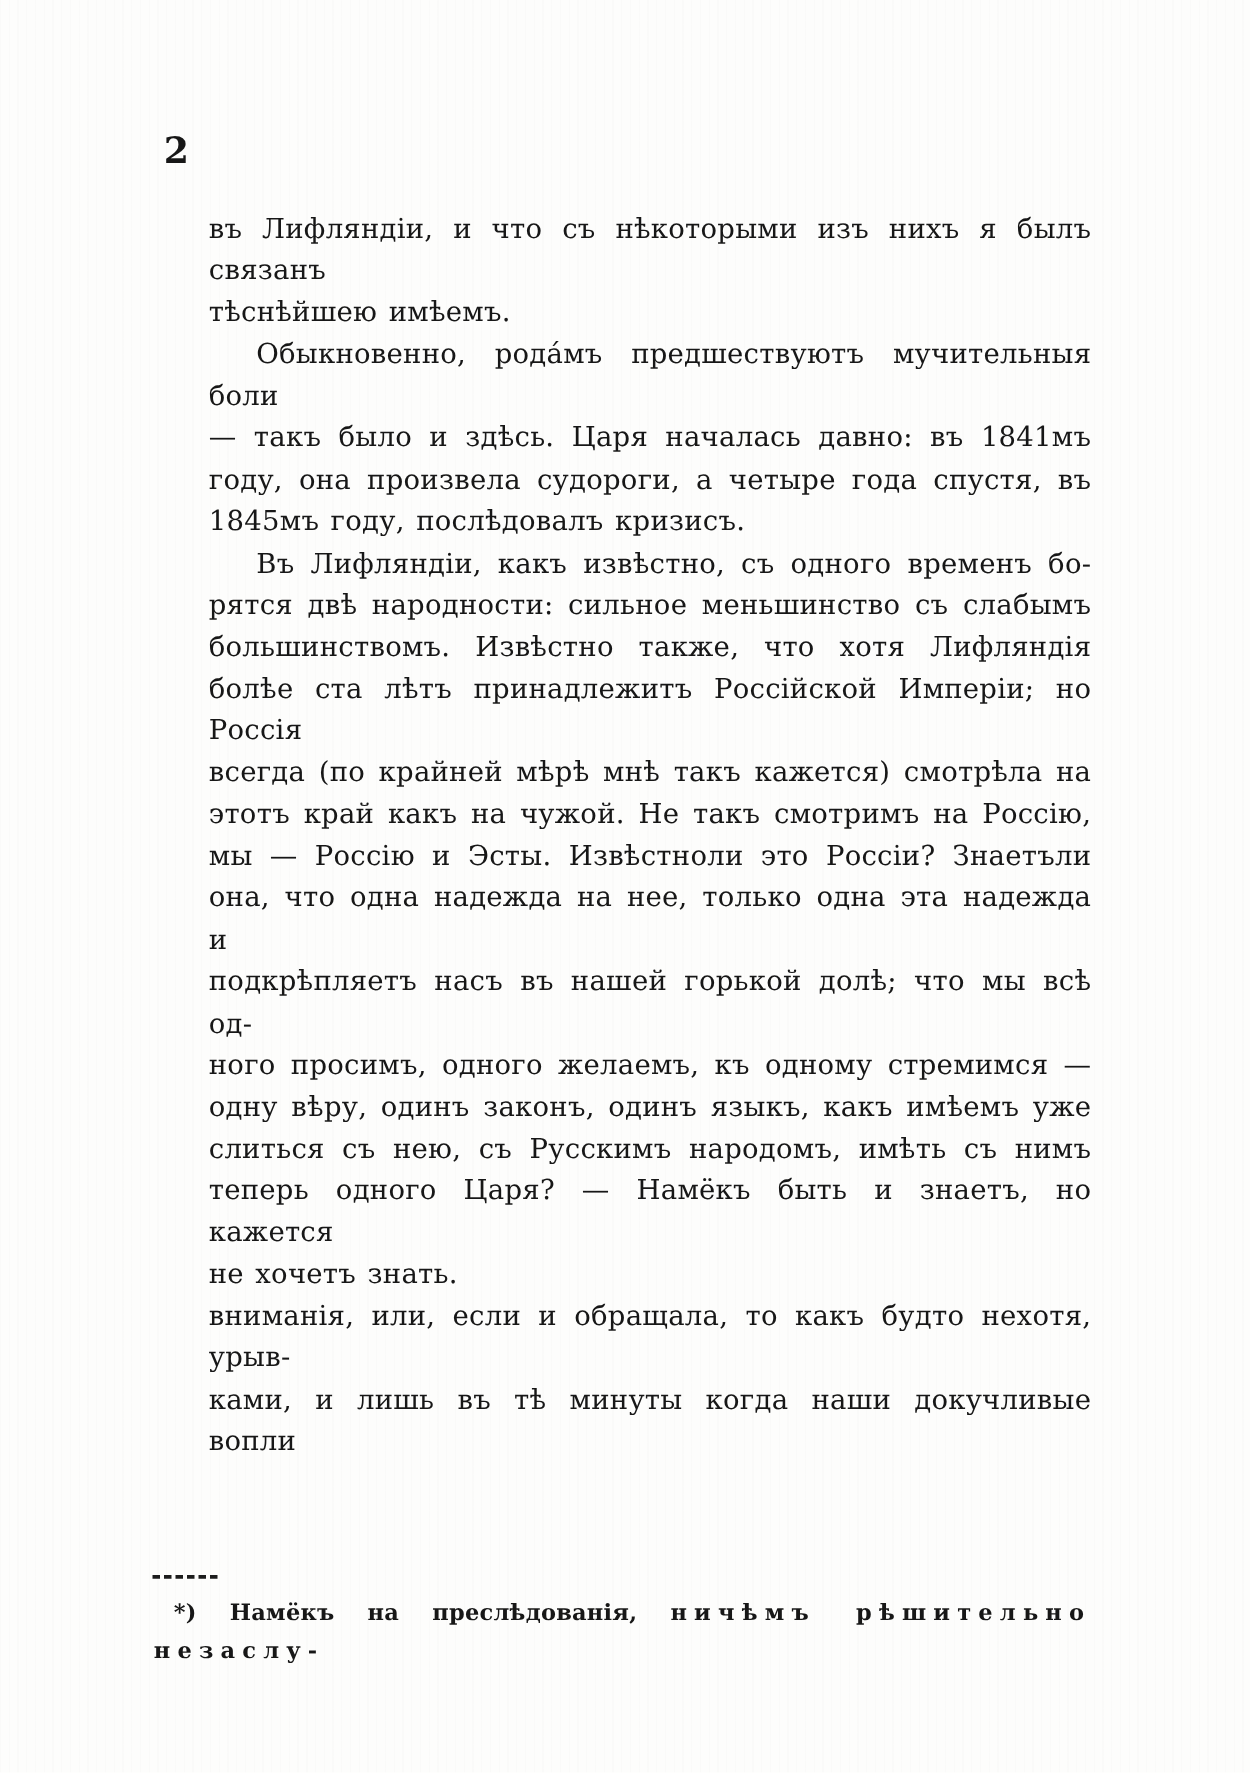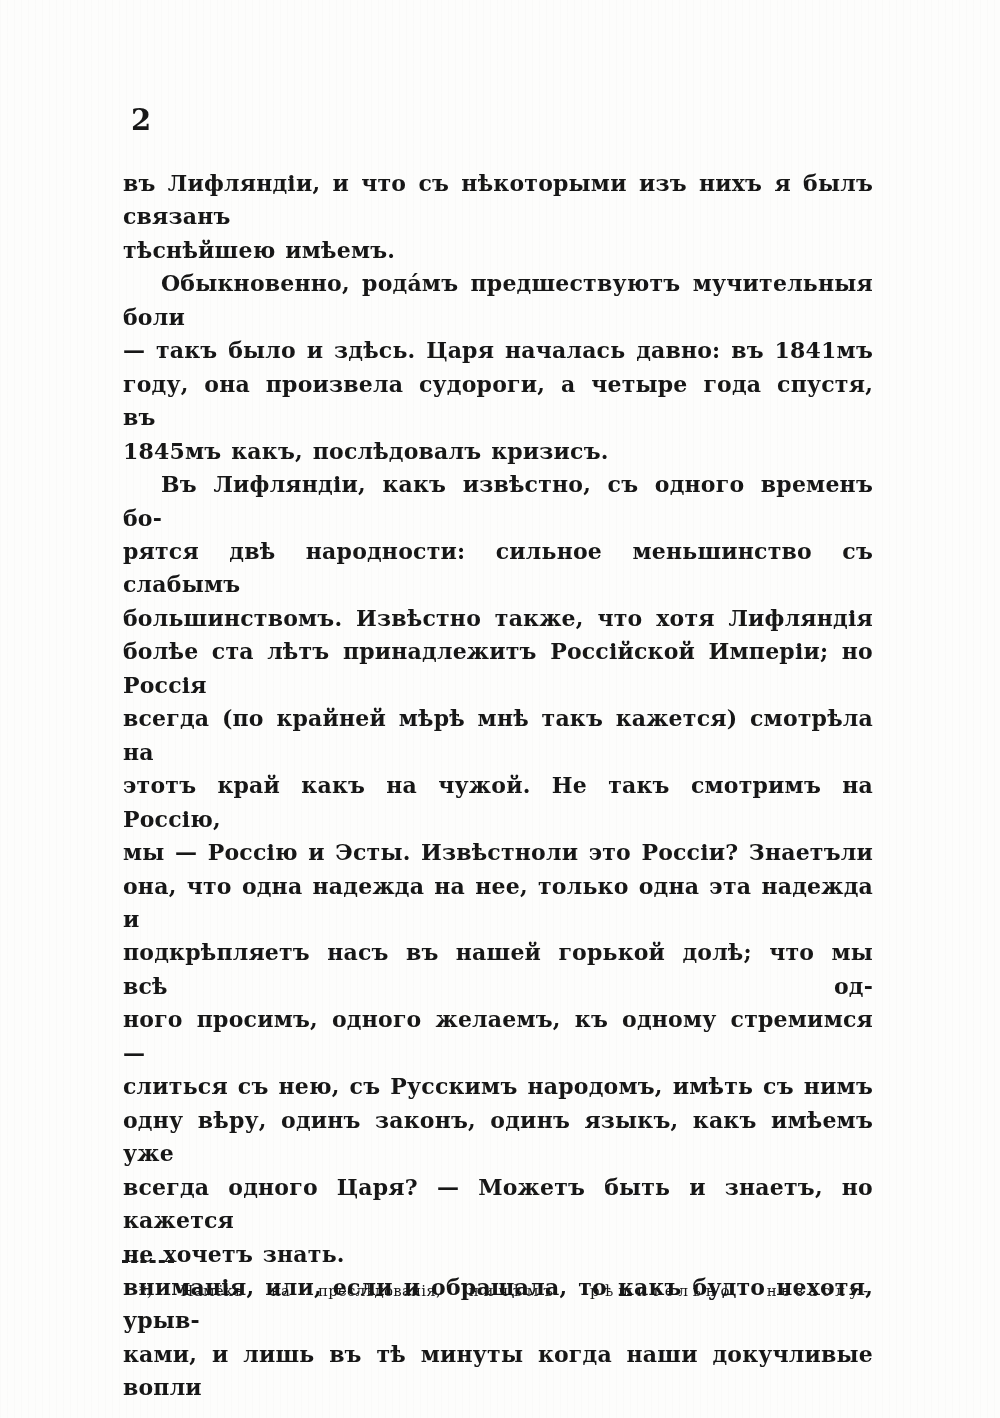--- a/index.html
+++ b/index.html
@@ -28,43 +28,44 @@
     font-size:29px;font-weight:700;
     letter-spacing:1px;
   }
   .textblock{
     position:absolute;
     left:123px;top:167px;
     width:750px;
   }
   .ln{
     font-size:22px;
-    font-weight:700;
+    font-weight:400;
     line-height:33.45px;
     text-align:justify;
     text-align-last:justify;
     letter-spacing:0.2px;
     word-spacing:2px;
     white-space:normal;
+    margin-left:44px;
   }
   .ln.end{ text-align-last:left; }
   .ln.ind{ text-indent:38px; }
   .spaced{ letter-spacing:0.42em; }
   .footsep{
     position:absolute;
     left:122px;top:1260px;
     width:52px;height:0;
     border-top:3px dashed #1c1c1c;
   }
   .footnote{
     position:absolute;
     left:123px;top:1276px;
     width:750px;
-    font-size:15px;
-    font-weight:400;
+    font-size:18px;
+    font-weight:700;
     line-height:30px;
     text-indent:16px;
     text-align:justify;
     text-align-last:justify;
     letter-spacing:0.2px;
   }
   .footnote .spaced{ letter-spacing:0.32em; }
 </style>
 </head>
 <body>
@@ -72,34 +73,34 @@
 <div class="sheet">
 
   <div class="pagenum">2</div>
 
   <div class="textblock">
     <div class="ln">въ Лифляндіи, и что съ нѣкоторыми изъ нихъ я былъ связанъ</div>
     <div class="ln end">тѣснѣйшею имѣемъ.</div>
     <div class="ln ind">Обыкновенно, рода́мъ предшествуютъ мучительныя боли</div>
     <div class="ln">— такъ было и здѣсь. Царя началась давно: въ 1841мъ</div>
     <div class="ln">году, она произвела судороги, а четыре года спустя, въ</div>
-    <div class="ln end">1845мъ какъ, послѣдовалъ кризисъ.</div>
+    <div class="ln end">1845мъ году, послѣдовалъ кризисъ.</div>
     <div class="ln ind">Въ Лифляндіи, какъ извѣстно, съ одного временъ бо-</div>
     <div class="ln">рятся двѣ народности: сильное меньшинство съ слабымъ</div>
     <div class="ln">большинствомъ. Извѣстно также, что хотя Лифляндія</div>
     <div class="ln">болѣе ста лѣтъ принадлежитъ Россійской Имперіи; но Россія</div>
     <div class="ln">всегда (по крайней мѣрѣ мнѣ такъ кажется) смотрѣла на</div>
     <div class="ln">этотъ край какъ на чужой. Не такъ смотримъ на Россію,</div>
     <div class="ln">мы — Россію и Эсты. Извѣстноли это Россіи? Знаетъли</div>
     <div class="ln">она, что одна надежда на нее, только одна эта надежда и</div>
     <div class="ln">подкрѣпляетъ насъ въ нашей горькой долѣ; что мы всѣ од-</div>
     <div class="ln">ного просимъ, одного желаемъ, къ одному стремимся —</div>
+    <div class="ln">одну вѣру, одинъ законъ, одинъ языкъ, какъ имѣемъ уже</div>
     <div class="ln">слиться съ нею, съ Русскимъ народомъ, имѣть съ нимъ</div>
-    <div class="ln">одну вѣру, одинъ законъ, одинъ языкъ, какъ имѣемъ уже</div>
-    <div class="ln">всегда одного Царя? — Можетъ быть и знаетъ, но кажется</div>
+    <div class="ln">теперь одного Царя? — Намёкъ быть и знаетъ, но кажется</div>
     <div class="ln end">не хочетъ знать.</div>
     <div class="ln">вниманія, или, если и обращала, то какъ будто нехотя, урыв-</div>
     <div class="ln">ками, и лишь въ тѣ минуты когда наши докучливые вопли</div>
 
   </div>
 
   <div class="footsep"></div>
 
   <div class="footnote"><span>*) Намёкъ на преслѣдованія, </span><span class="spaced">ничѣмъ рѣшительно незаслу-</span></div>
 

